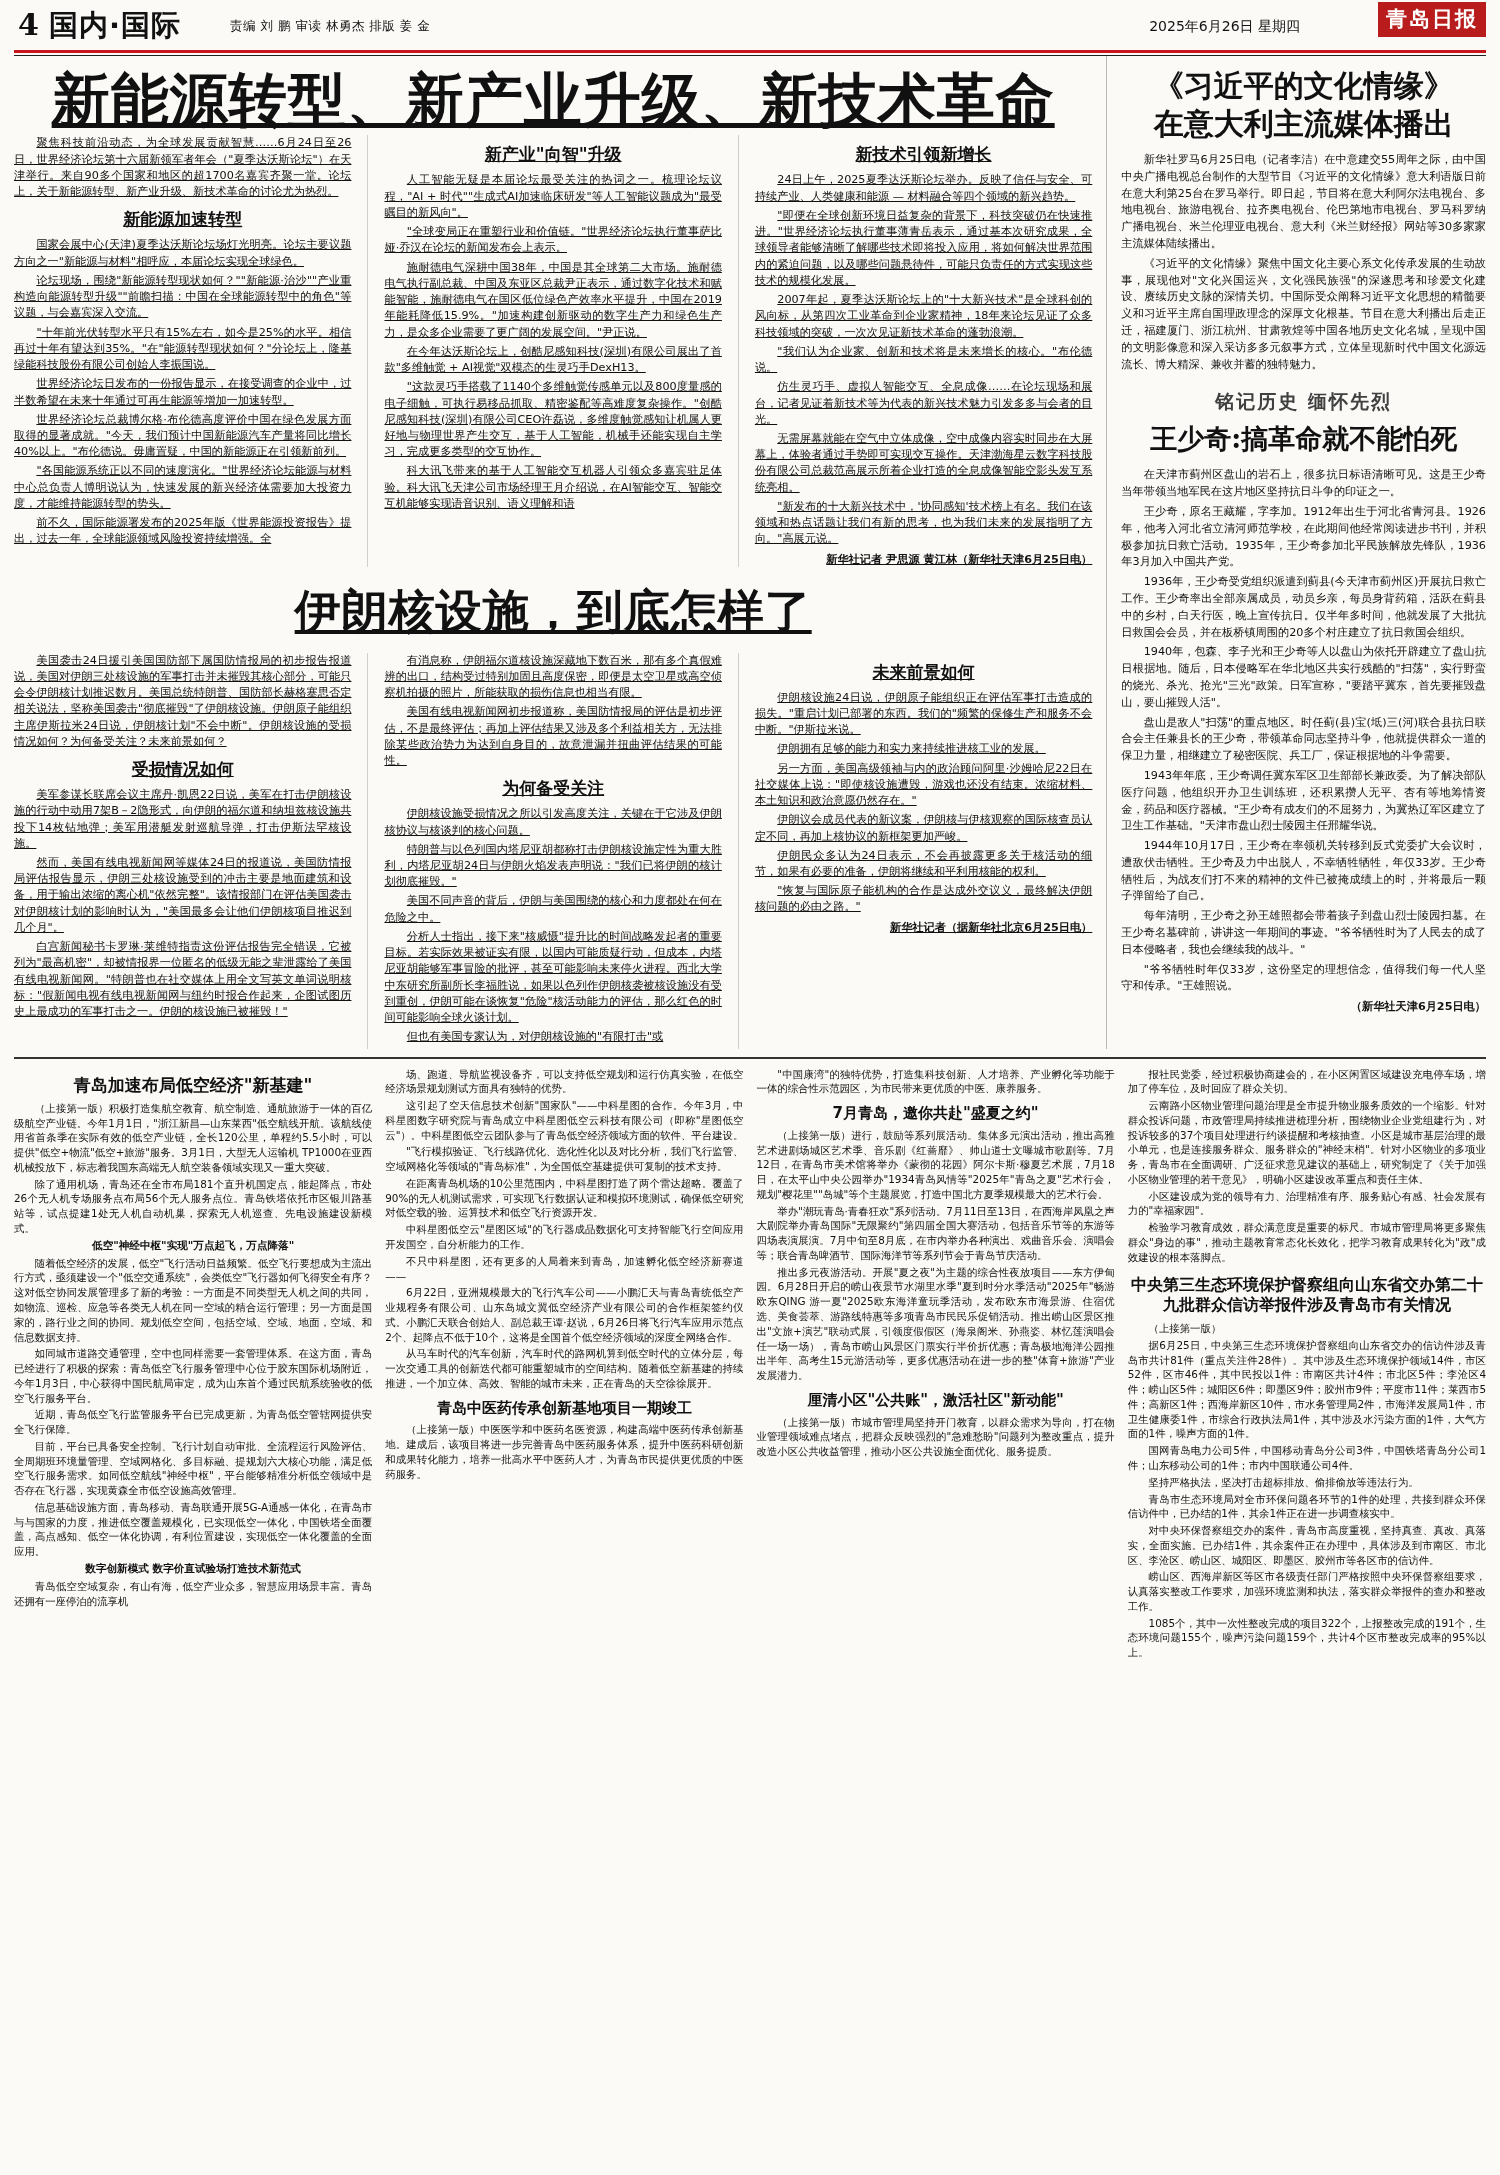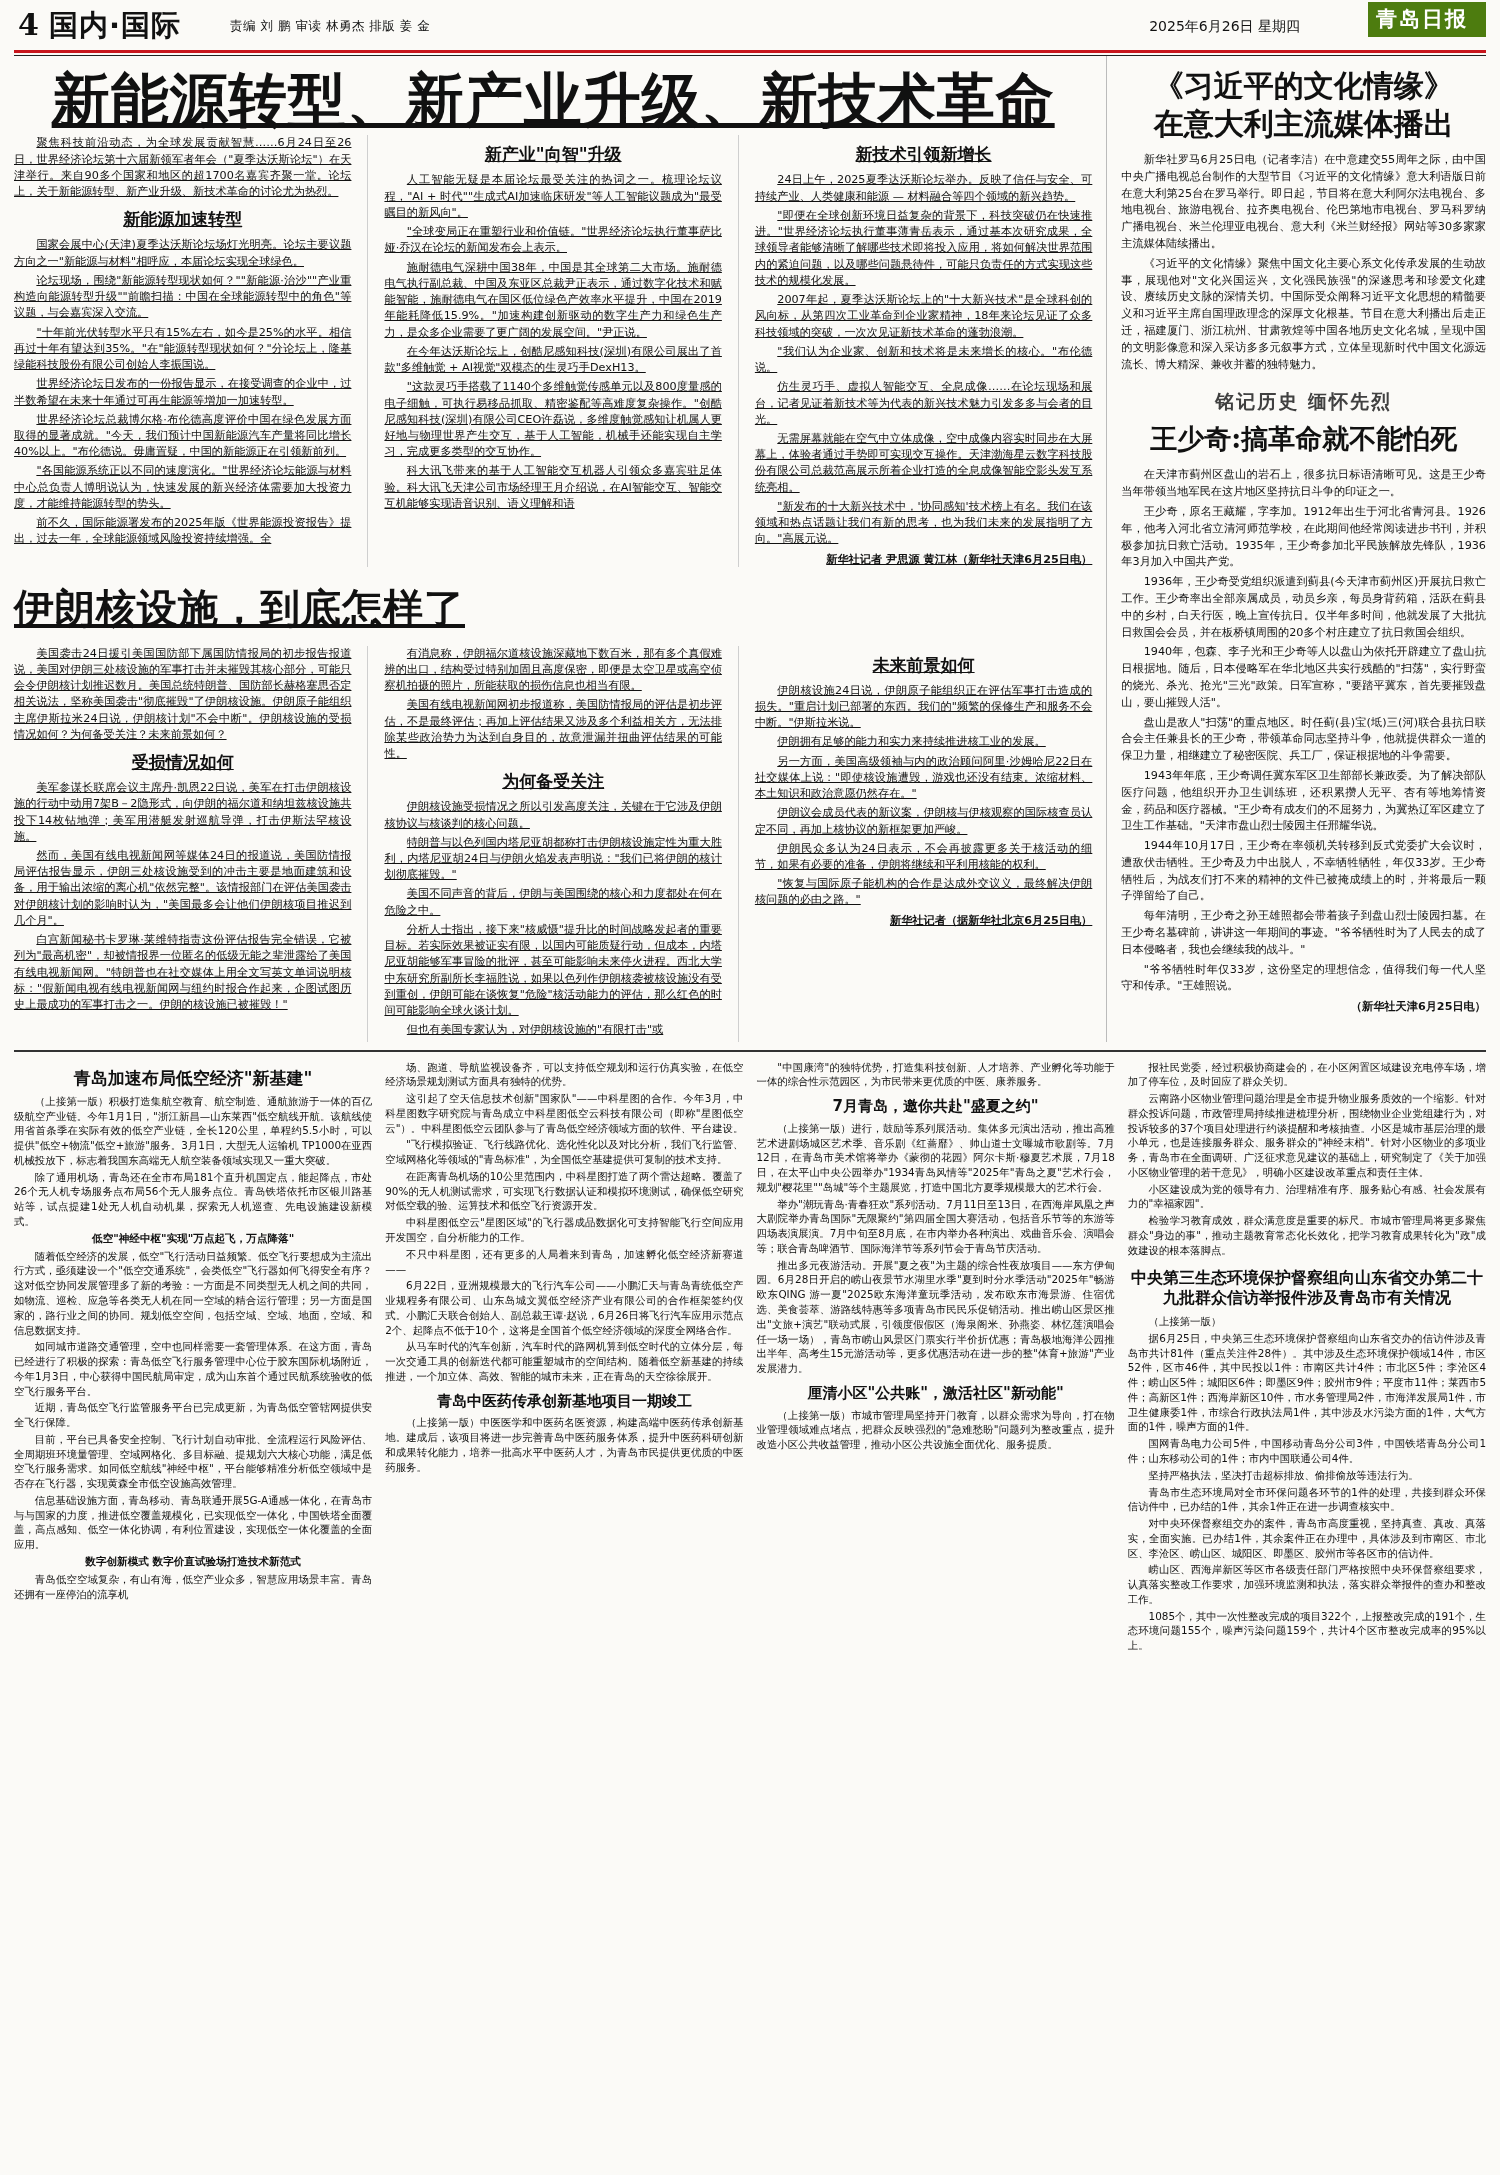--- a/index.html
+++ b/index.html
@@ -12,22 +12,22 @@
   }
   .page { position:relative; width:1500px; height:2175px; padding:0; box-sizing:border-box; }
 
   
   .masthead { position:relative; height:48px; padding:6px 18px 0 18px; box-sizing:border-box; }
   .mh-left { position:absolute; left:18px; top:6px; display:flex; align-items:baseline; gap:10px; }
   .pagenum { font-size:30px; font-weight:bold; font-family:"DejaVu Serif", serif; }
   .section-title { font-size:29px; font-weight:bold; letter-spacing:1px; }
   .editors { position:absolute; left:230px; top:18px; font-size:12.5px; color:#111; letter-spacing:0.5px; }
   .mh-date { position:absolute; right:200px; top:18px; font-size:14px; }
-  .logo { position:absolute; right:14px; top:2px; background:#4d7c0f; color:#fff;
-          font-size:21px; font-weight:bold; padding:3px 18px 4px 8px; letter-spacing:2px;
+  .logo { position:absolute; right:14px; top:2px; background:#b91c1c; color:#fff;
+          font-size:21px; font-weight:bold; padding:3px 8px 4px 8px; letter-spacing:2px;
           font-family:"DejaVu Serif", serif; }
   .rule-red { height:3px; background:#c8161d; margin:2px 14px 0 14px; }
   .rule-thin { height:1px; background:#222; margin:2px 14px 0 14px; }
 
   
   .body-wrap { display:flex; padding:0 14px; box-sizing:border-box; }
   .left-block { width:1100px;text-decoration:underline; }
   .right-rail { width:372px; margin-left:14px; border-left:1px solid #bbb; padding-left:14px; }
 
   
@@ -47,21 +47,21 @@
   .rail-title { text-align:center; font-size:30px; font-weight:bold; line-height:1.2;
                 font-family:"DejaVu Serif", serif; margin:12px 0 2px 0; }
   .rail-title2 { text-align:center; font-size:30px; font-weight:bold; line-height:1.2;
                  font-family:"DejaVu Serif", serif; margin:0 0 10px 0; }
   .rail-p { font-size:11.2px; line-height:1.5; text-indent:2em; margin:0 0 3px 0; text-align:justify; }
   .redbar { text-align:center; color:#404040; font-size:19px; font-weight:bold; margin:16px 0 6px 0; letter-spacing:2px; }
   .rail-head { text-align:center; font-size:27px; font-weight:bold; font-family:"DejaVu Serif", serif;
                margin:2px 0 10px 0; }
 
   
-  .iran-head { font-size:40px; font-weight:bold; font-family:"DejaVu Serif", serif;
+  .iran-head { text-align:center; font-size:46px; font-weight:bold; font-family:"DejaVu Serif", serif;
                margin:14px 0 10px 0; letter-spacing:1px; }
 
   .hr-dark { height:2px; background:#333; margin:10px 0 8px 0; }
 
   
   .bottom { padding:0 14px; box-sizing:border-box; }
   .cols6 { display:flex; gap:13px; }
   .c6 { flex:1; }
   .bp { margin:0 0 2px 0; text-indent:2em; font-size:10.4px; line-height:1.42; text-align:justify; }
   .bhead { text-align:center; font-size:17px; font-weight:bold; margin:8px 0 5px 0; line-height:1.25; }

